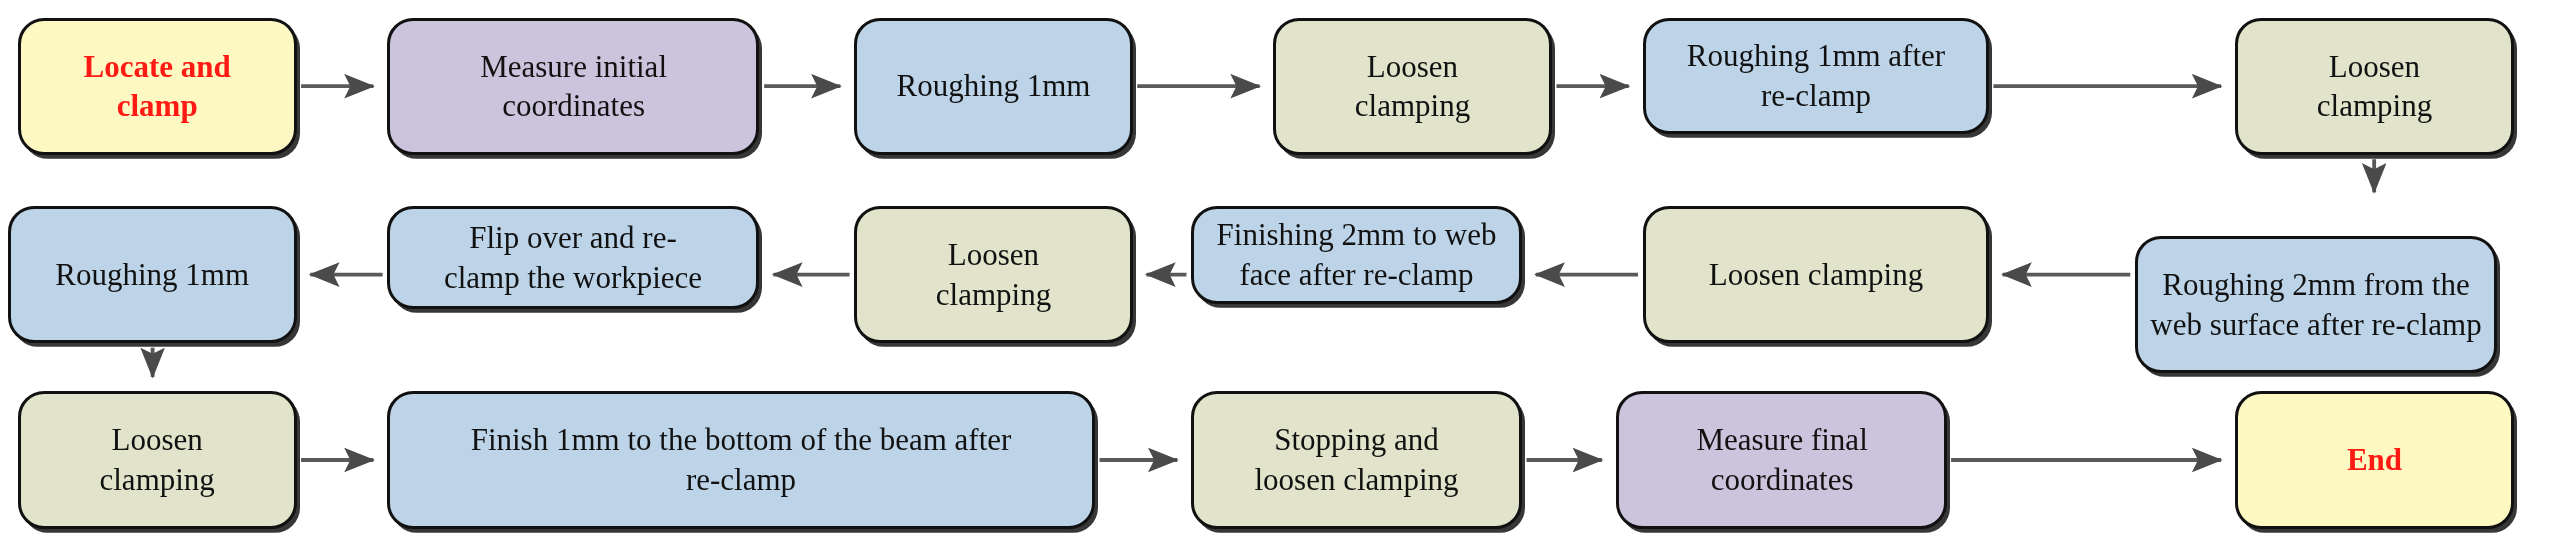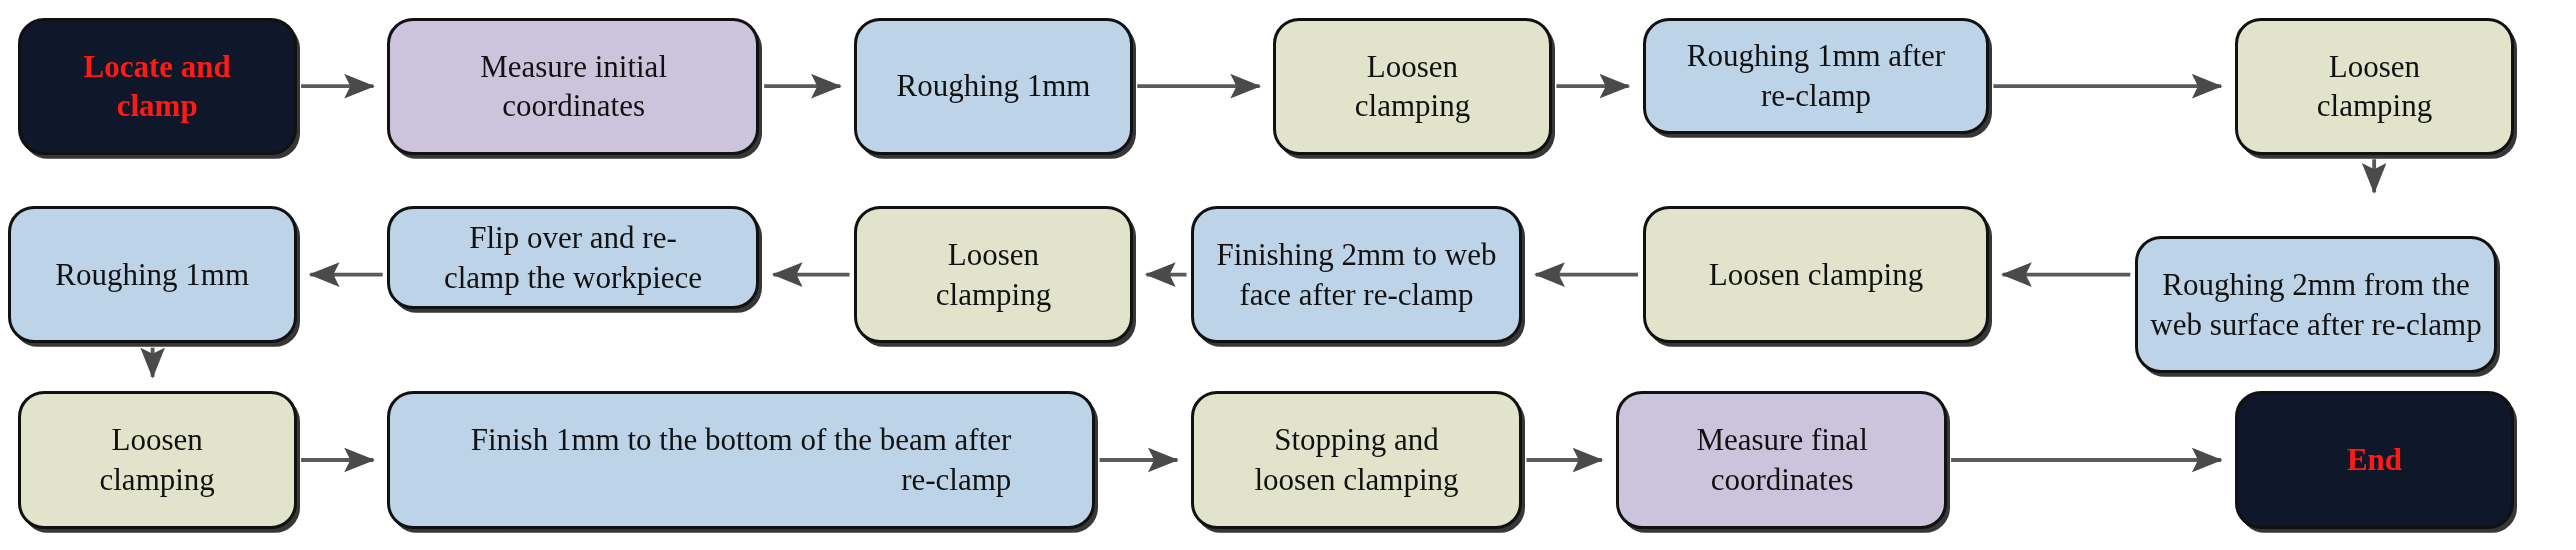--- a/index.html
+++ b/index.html
@@ -27,21 +27,21 @@
     font-size: 31px;
     line-height: 1.28;
     color: #111111;
     padding: 3.1px 10.8px;
     box-shadow: 3.8px 4.6px 0 -0.8px rgba(20,20,20,0.85);
   }
   .node .txt {
     display: block;
     white-space: pre-line;
   }
-  .fill-orange { background: #0f172a; text-align: center; }
+  .fill-orange { background: #fef9c3; text-align: center; }
   .fill-purple { background: #CCC4DD; padding-left: 12px; }
   .fill-blue   { background: #BDD4E8; }
   .fill-olive  { background: #E1E3CA; }
 
   .terminal .txt {
     color: #FF1A14;
     font-weight: bold;
   }
 
   svg.edges {
@@ -108,41 +108,41 @@
 clamping</span>
   </div>
 
   <div class="node fill-blue" style="left: 2135px; top: 220px; width: 362px; height: 137px; margin-top: 16px;">
     <span class="txt">Roughing 2mm from the
 web surface after re-clamp</span>
   </div>
   <div class="node fill-olive" style="left: 1643px; top: 206px; width: 346px; height: 137px;">
     <span class="txt">Loosen clamping</span>
   </div>
-  <div class="node fill-blue" style="left: 1191px; top: 206px; width: 331px; height: 137px; text-align: center;">
+  <div class="node fill-blue" style="left: 1191px; top: 206px; width: 331px; height: 98px; text-align: center;">
     <span class="txt">Finishing 2mm to web
 face after re-clamp</span>
   </div>
   <div class="node fill-olive" style="left: 854px; top: 206px; width: 279px; height: 137px;">
     <span class="txt">Loosen
 clamping</span>
   </div>
   <div class="node fill-blue" style="left: 387px; top: 206px; width: 372px; height: 103px;">
     <span class="txt">Flip over and re-
 clamp the workpiece</span>
   </div>
   <div class="node fill-blue" style="left: 7.7px; top: 206px; width: 289px; height: 137px;">
     <span class="txt">Roughing 1mm</span>
   </div>
 
   <div class="node fill-olive" style="left: 17.7px; top: 391px; width: 279px; height: 138px;">
     <span class="txt">Loosen
 clamping</span>
   </div>
-  <div class="node fill-blue" style="left: 387px; top: 391px; width: 708px; height: 138px; text-align: right;">
+  <div class="node fill-blue" style="left: 387px; top: 391px; width: 708px; height: 138px;">
     <span class="txt">Finish 1mm to the bottom of the beam after
 re-clamp</span>
   </div>
   <div class="node fill-olive" style="left: 1191px; top: 391px; width: 331px; height: 138px;">
     <span class="txt">Stopping and
 loosen clamping</span>
   </div>
   <div class="node fill-purple" style="left: 1616px; top: 391px; width: 331px; height: 138px;">
     <span class="txt">Measure final
 coordinates</span>

